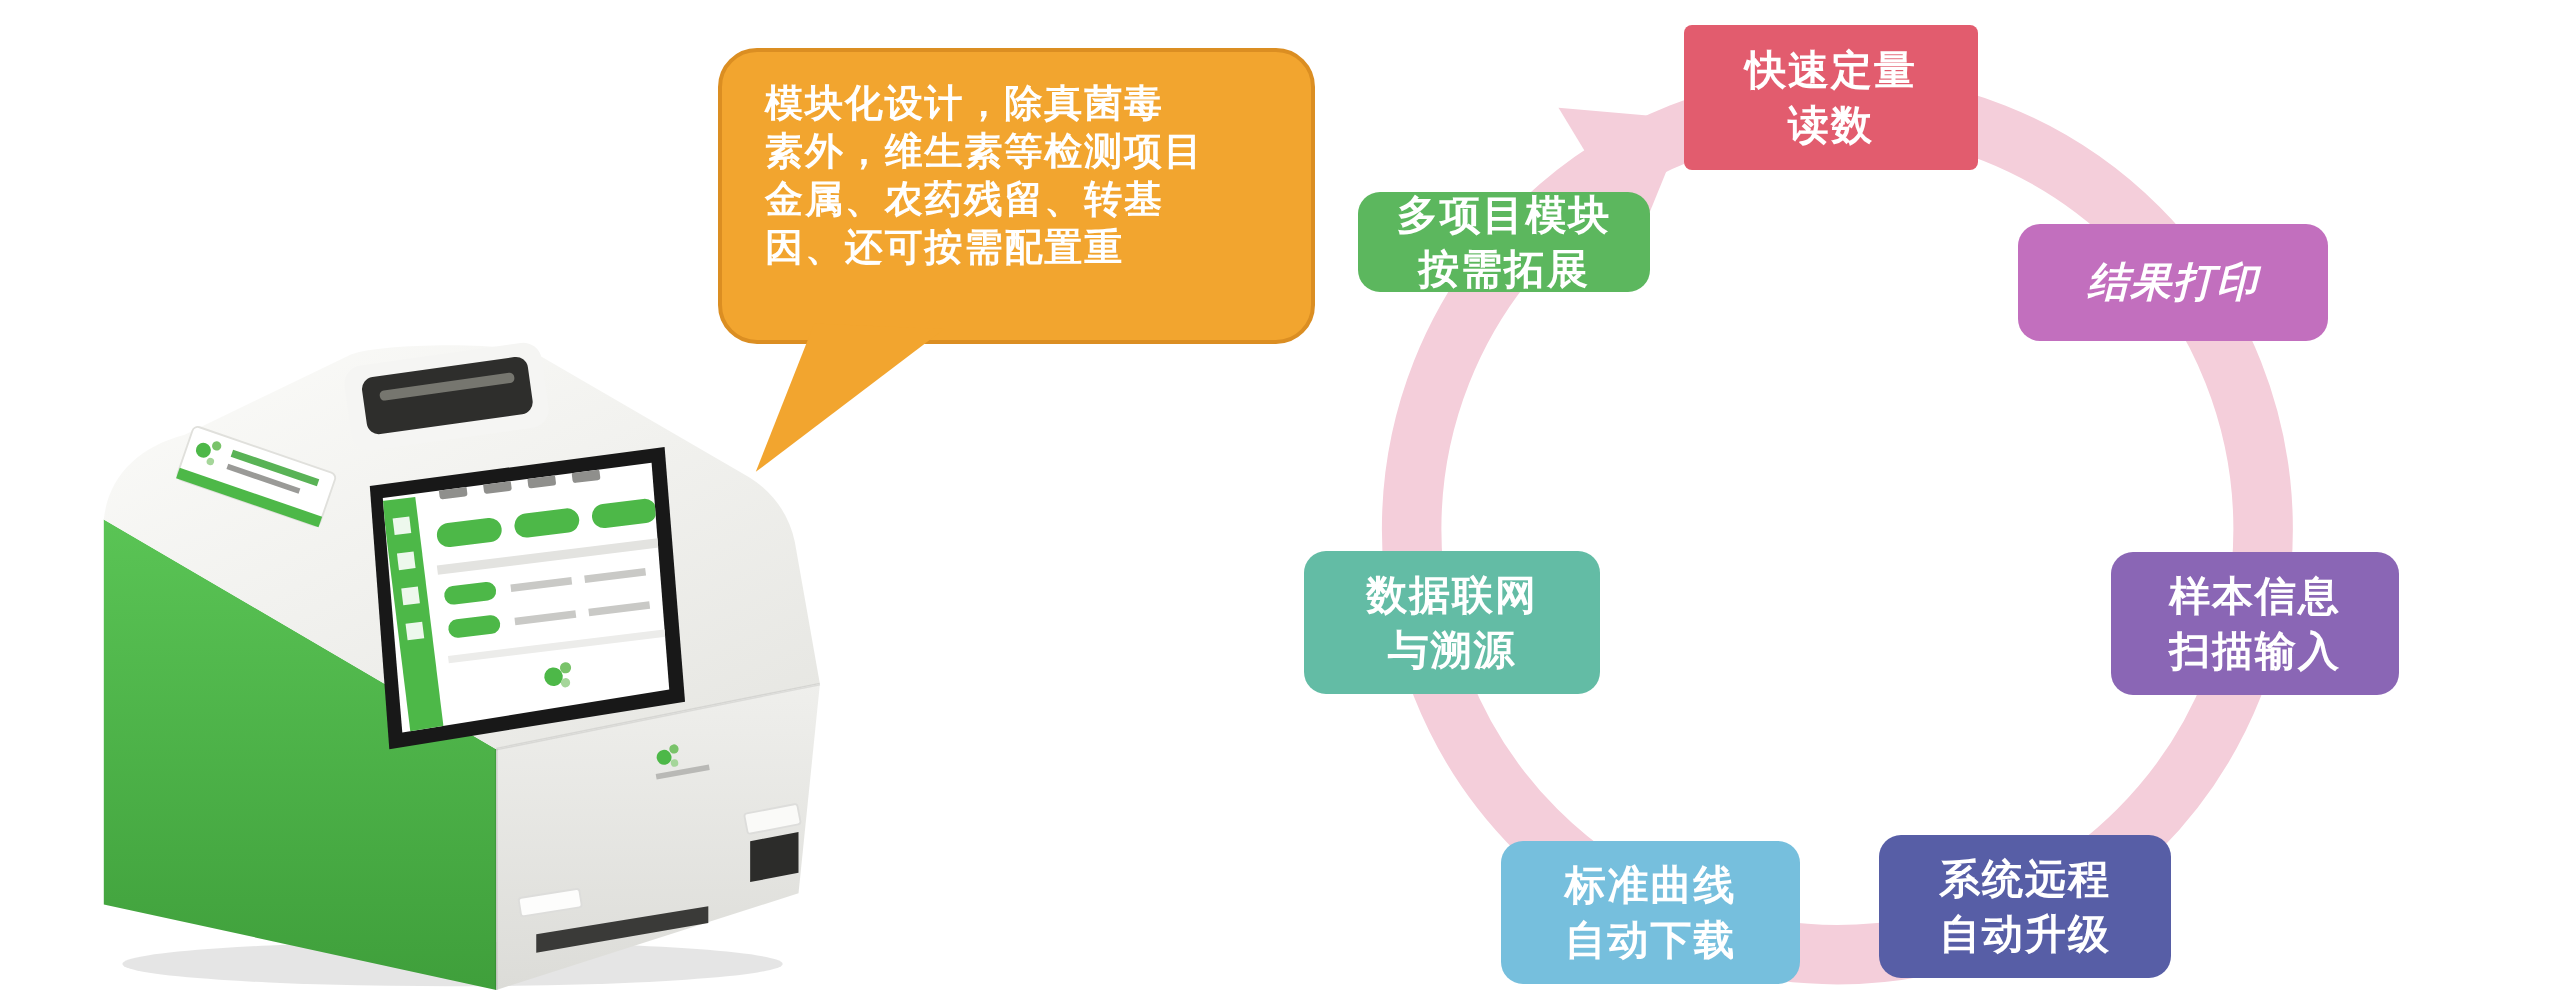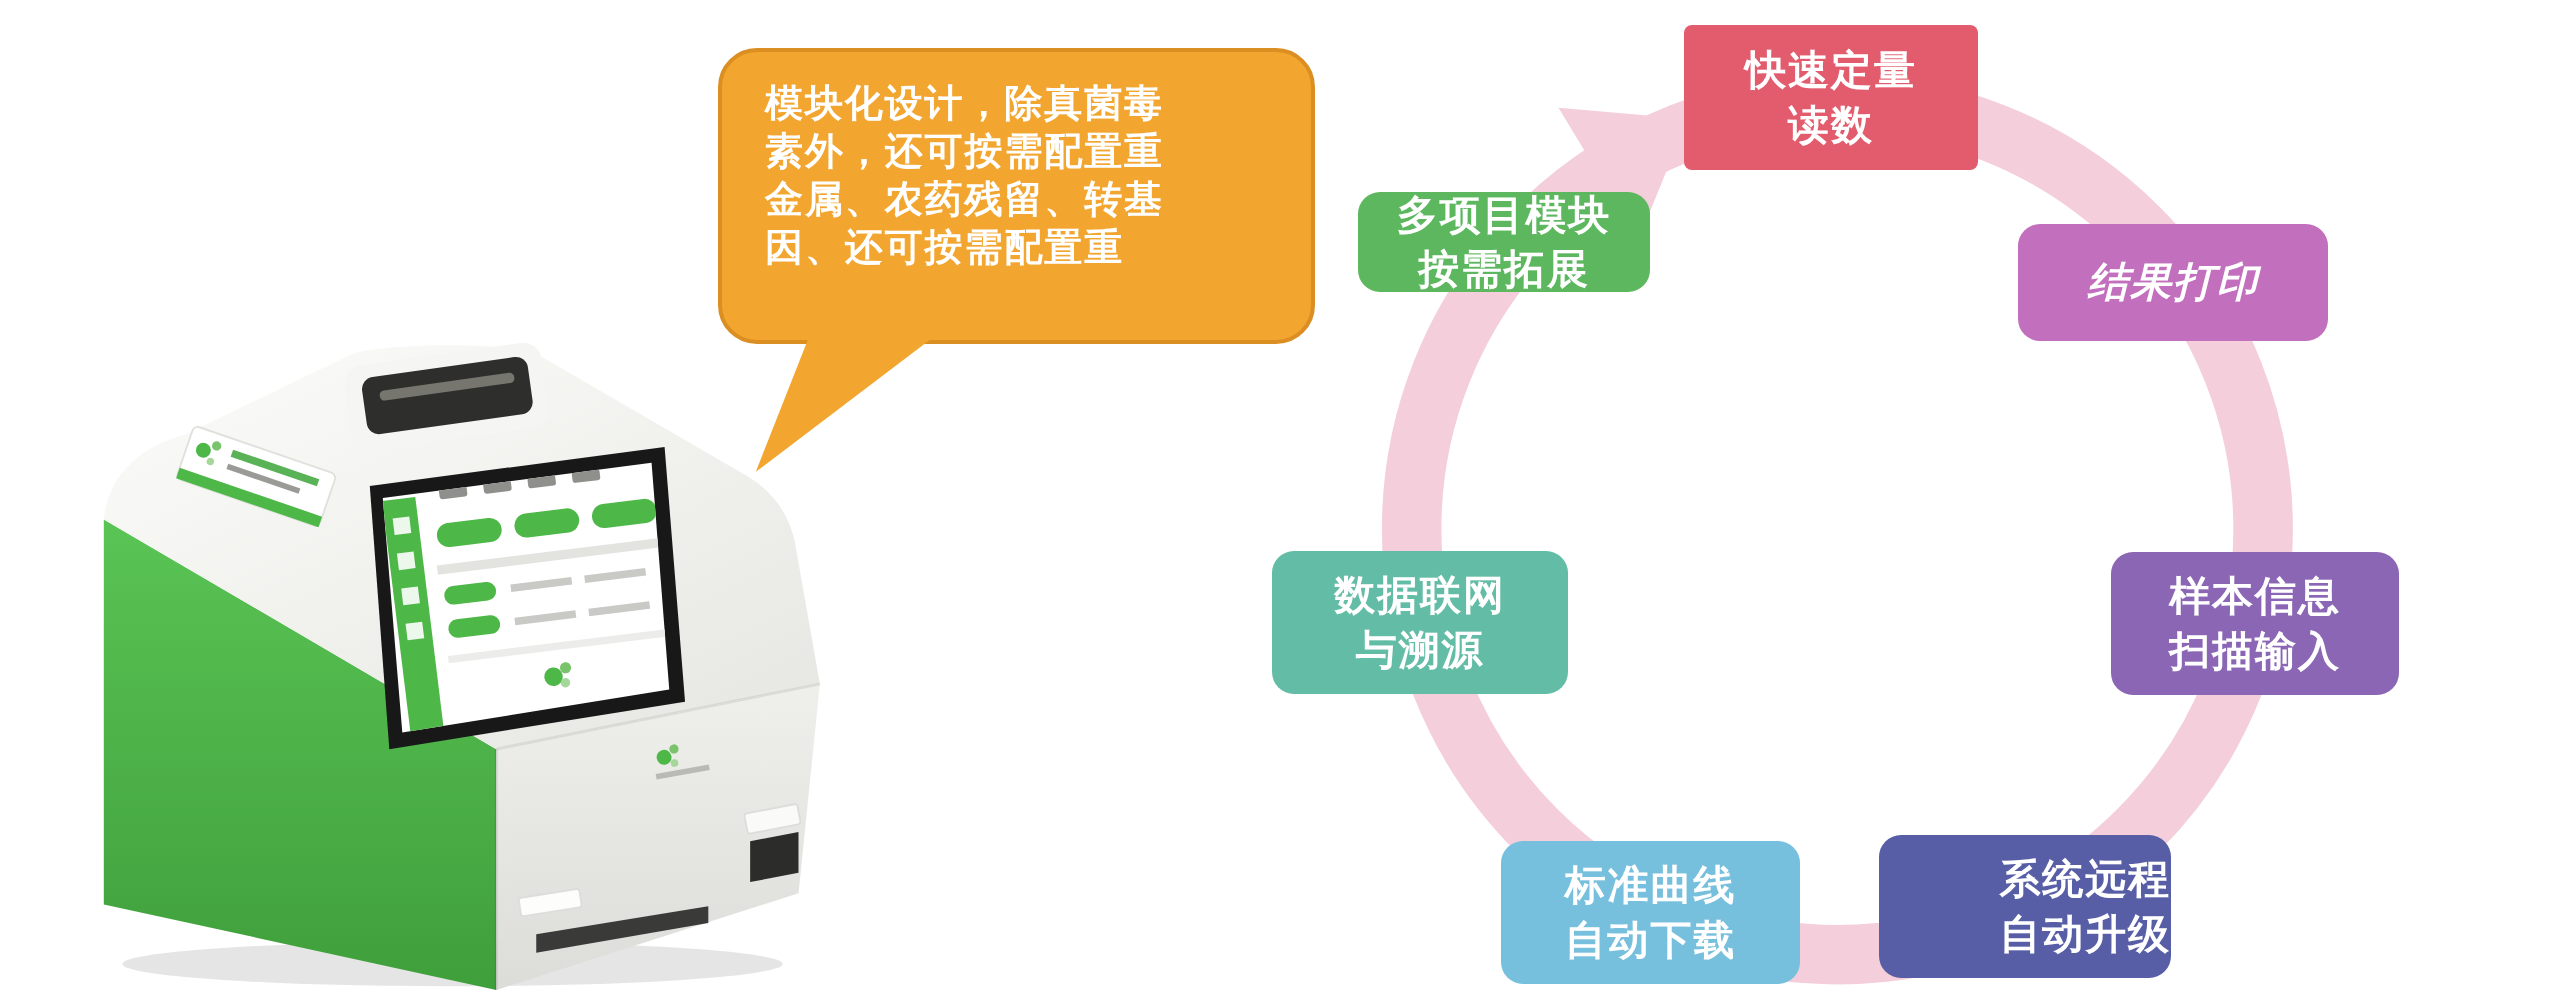--- a/index.html
+++ b/index.html
@@ -14,21 +14,21 @@
 
   .cycle-box {
     position:absolute; border-radius:22px; color:#ffffff; font-weight:bold;
     font-size:41px; line-height:1.32; letter-spacing:1.9px; text-align:center;
     display:flex; flex-direction:column; justify-content:center; align-items:center;
   }
   .cycle-box .ln { display:block; }
   .p0 { left:1684px; top:25px;  width:294px; height:145px; }
   .p1 { left:2018px; top:224px; width:310px; height:117px;font-style:italic; }
   .p2 { left:2111px; top:552px; width:288px; height:143px; }
-  .p3 { left:1879px; top:835px; width:292px; height:143px;align-items:flex-end; }
+  .p3 { left:1879px; top:835px; width:292px; height:143px; }
   .p4 { left:1501px; top:841px; width:299px; height:143px; }
   .p5 { left:1272px; top:551px; width:296px; height:143px; }
   .p6 { left:1358px; top:192px; width:292px; height:100px; }
 
   
   .callout {
     position:absolute; left:718px; top:48px; width:597px; height:296px;
     border-radius:39px; border:4.6px solid #db8e22;
     color:#ffffff; font-weight:bold; font-size:38px; line-height:1.26;
     letter-spacing:1.9px; padding:28px 43px;
@@ -62,21 +62,21 @@
     <span class="ln">扫描输入</span>
   </div>
   <div class="cycle-box p3" style="background: rgb(87, 94, 166);">
     <span class="ln">系统远程</span>
     <span class="ln">自动升级</span>
   </div>
   <div class="cycle-box p4" style="background: rgb(118, 191, 221);">
     <span class="ln">标准曲线</span>
     <span class="ln">自动下载</span>
   </div>
-  <div class="cycle-box p5" style="background: rgb(99, 188, 165);">
+  <div class="cycle-box p5" style="background: rgb(99, 188, 165); margin-left: 32px;">
     <span class="ln">数据联网</span>
     <span class="ln">与溯源</span>
   </div>
   <div class="cycle-box p6" style="background: rgb(92, 183, 94);">
     <span class="ln">多项目模块</span>
     <span class="ln">按需拓展</span>
   </div>
 
   <svg id="device-svg" viewBox="0 0 790 700">
     <defs>
@@ -168,21 +168,21 @@
     </g>
 
     <rect x="452" y="596" width="66" height="20" rx="3" fill="#fdfdfc" stroke="#dddddb" stroke-width="2" transform="rotate(-9 485 606)"></rect>
     <polygon points="470,640 655,610 655,628 470,660" fill="#3a3a38"></polygon>
     <rect x="695" y="505" width="58" height="22" rx="3" fill="#fafaf8" stroke="#dddddb" stroke-width="2" transform="rotate(-11 724 516)"></rect>
     <polygon points="700,540 752,530 752,574 700,584" fill="#2c2c2a"></polygon>
   </svg>
 
   <div class="callout" style="background: rgb(242, 165, 47); border-color: rgb(219, 142, 34);">
     <span class="cl">模块化设计，除真菌毒</span>
-    <span class="cl">素外，还可按需配置重</span>
+    <span class="cl">素外，维生素等检测项目</span>
     <span class="cl">金属、农药残留、转基</span>
     <span class="cl">因、还可按需配置重</span>
   </div>
   <svg id="tail-svg" viewBox="0 0 320 180">
     <polygon points="115,8 255,14 52,168" fill="#F2A52F"></polygon>
   </svg>
 
 </div>
 
 

